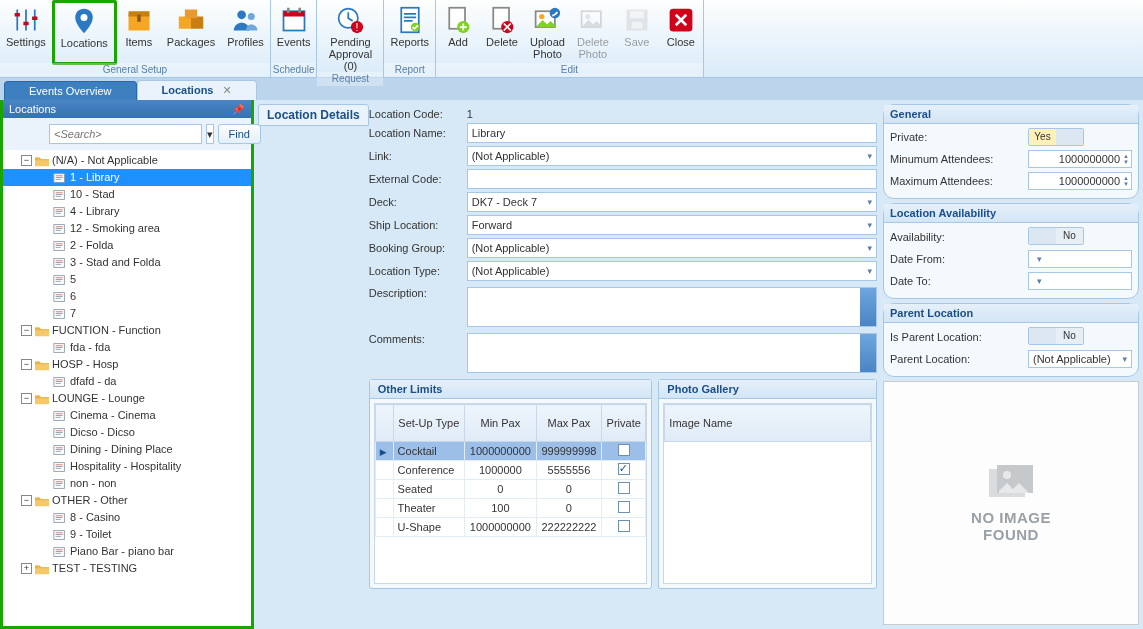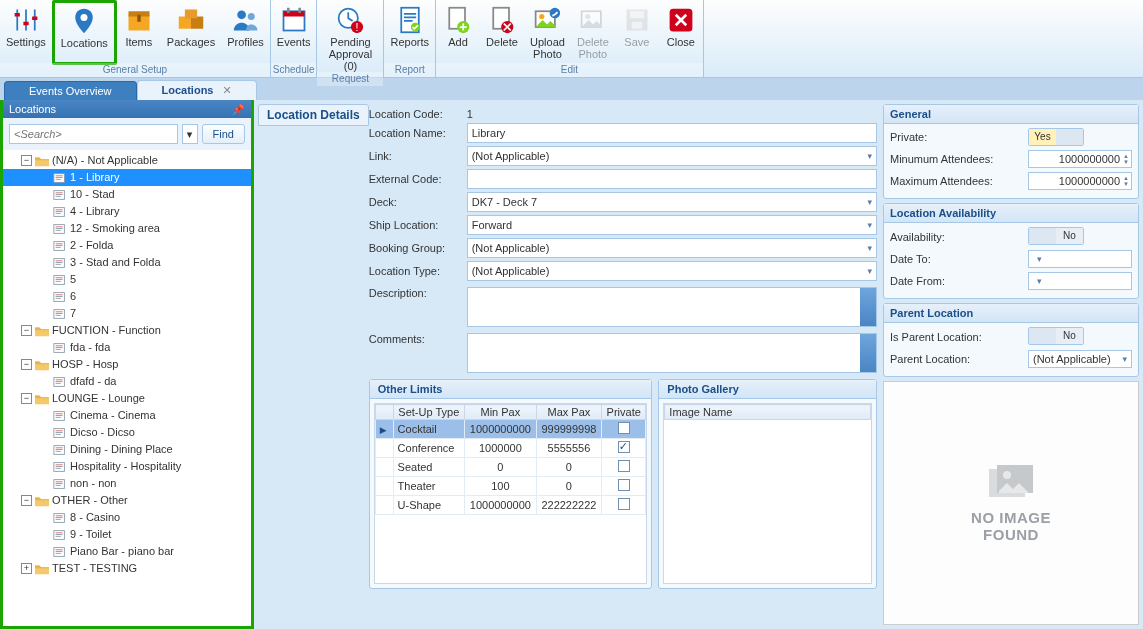--- a/index.html
+++ b/index.html
@@ -104,20 +104,21 @@
     padding: 3px 6px;
     font-size: 11px;
     display:flex;
     justify-content:space-between;
     align-items:center;
   }
   .search-row {
     padding: 6px;
     display:flex;
     gap:4px;
+    margin-left:40px;
   }
   .search-row input {
     flex:1;
     height:20px;
     border:1px solid #a7c7e7;
     background:#fff;
     padding:0 4px;
     color:#888;
     font-style:italic;
     font-size: 11px;
@@ -217,21 +218,21 @@
     background:linear-gradient(#6ea6dd,#4a85c4);
   }
   .sidecol {
     width:256px;
     display:flex;
     flex-direction:column;
     gap:4px;
   }
   .group {
     border:1px solid #a7c7e7;
-    border-radius:3px;
+    border-radius:11px;
     background:#f4f9fd;
   }
   .group-header {
     background:linear-gradient(#e6f0fa,#d3e5f5);
     color:#1a4f8a;
     font-weight:bold;
     padding:3px 6px;
     border-bottom:1px solid #a7c7e7;
   }
   .group-body { padding:4px 6px; }
@@ -290,21 +291,21 @@
     border:1px solid #c9d8e8;
     background:#fff;
     margin:4px;
     flex:1;
     overflow:auto;
   }
   table.g { border-collapse: collapse; width:100%; font-size:11px; }
   table.g th {
     background:linear-gradient(#eef5fc,#dfebf7);
     border:1px solid #c9d8e8;
-    padding:1px 4px;
+    padding:12px 4px;
     font-weight:normal;
     color:#333;
   }
   table.g td {
     border:1px solid #e2ecf5;
     padding:2px 4px;
     text-align:center;
   }
   table.g td.l { text-align:left; }
   table.g tr.sel td { background:#9bbfe8; }
@@ -945,27 +946,27 @@
           <div class="group-header">Location Availability</div>
           <div class="group-body">
             <div class="side-row">
                 <div class="side-label">Availability:</div>
                 <div class="side-val"><div class="toggle no">
                     <span class="on"></span>
                     <span class="off">No</span>
                   </div></div>
               </div>
             <div class="side-row">
-                <div class="side-label">Date To:</div>
+                <div class="side-label">Date From:</div>
                 <div class="side-val">
                   <div class="inputlike combo" style="height:18px;"></div>
                 </div>
               </div>
             <div class="side-row">
-                <div class="side-label">Date From:</div>
+                <div class="side-label">Date To:</div>
                 <div class="side-val">
                   <div class="inputlike combo" style="height:18px;"></div>
                 </div>
               </div>
           </div>
         </div>
         <div class="group">
           <div class="group-header">Parent Location</div>
           <div class="group-body">
             <div class="side-row">

